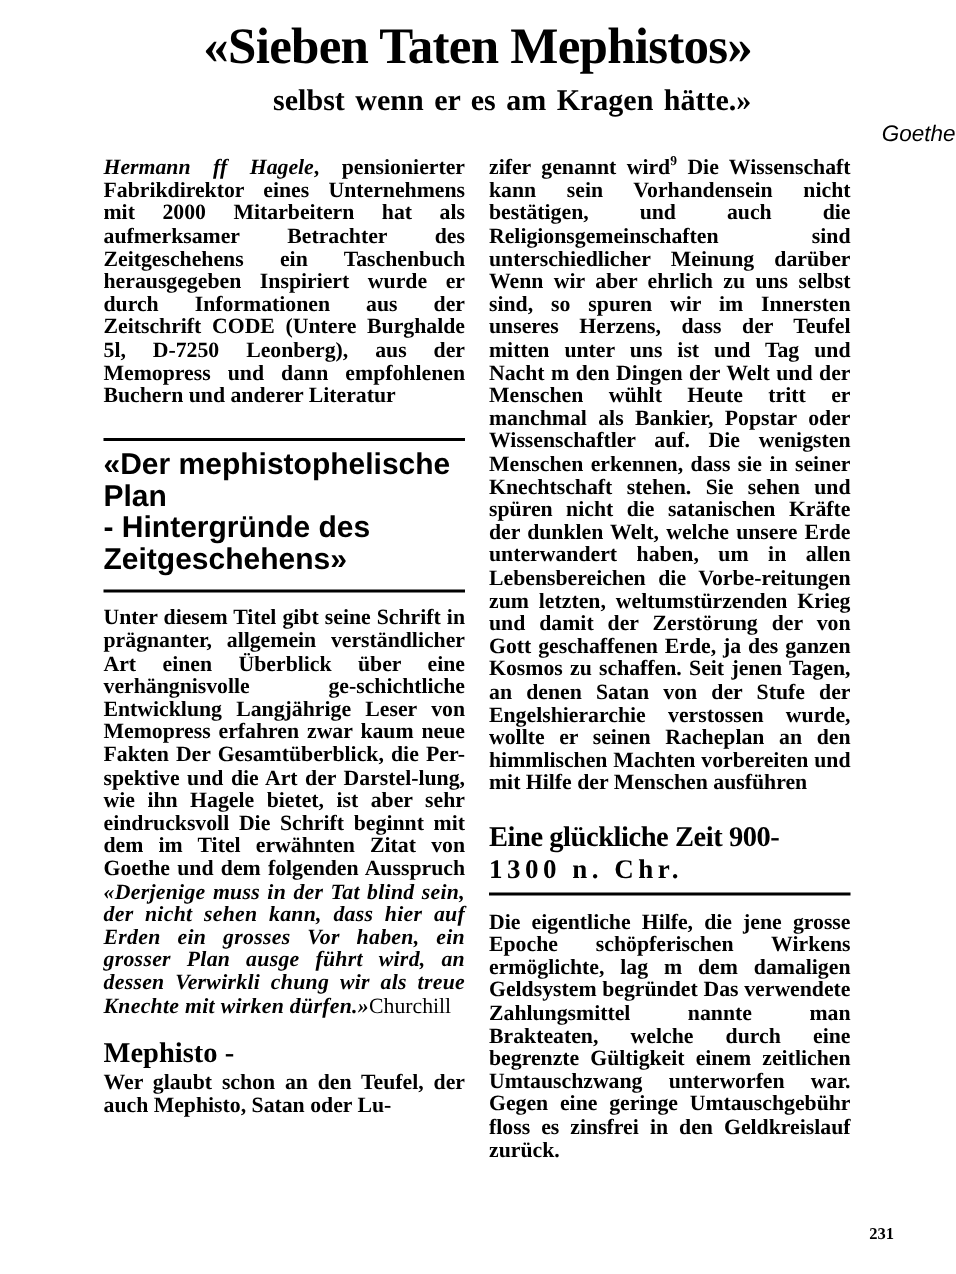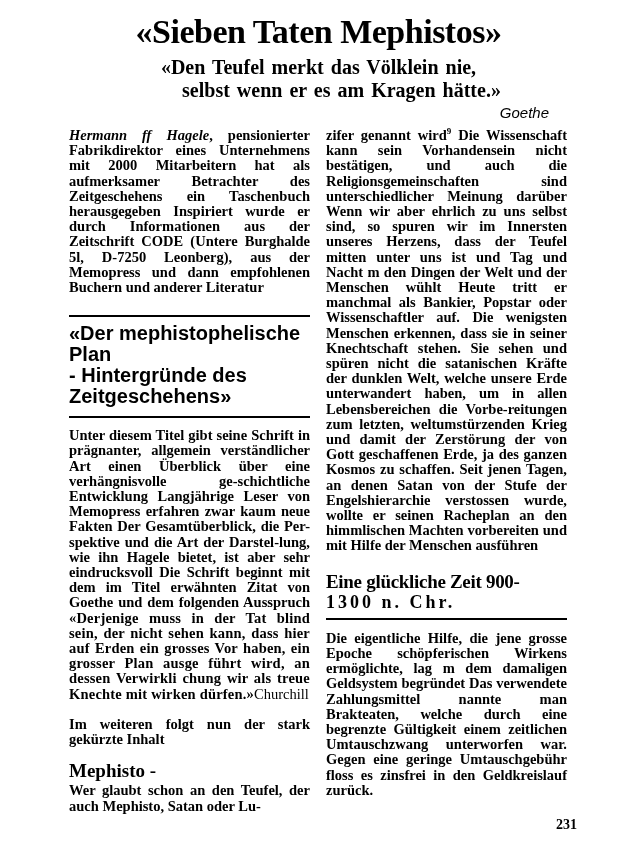--- a/index.html
+++ b/index.html
@@ -9,80 +9,78 @@
     font-family:"Liberation Serif", serif;
   }
   .title{
     margin:13px 0 0;text-align:center;
     font-size:34px;line-height:38px;font-weight:bold;letter-spacing:-0.5px;
   }
   .subtitle{margin-top:5px;}
   .sub-line{text-align:center;font-weight:bold;font-size:20px;line-height:23px;word-spacing:2px;}
   .sub-line-2{position:relative;left:23px;}
   .attribution{
-    text-align:right;padding-right:88px;margin-top:3px;
+    text-align:right;margin-top:3px;
     font-family:"Liberation Sans", sans-serif;font-style:italic;font-size:15px;line-height:16px;
   }
   .columns{display:flex;gap:16px;padding:0 64px 0 69px;margin-top:7px;}
   .col{width:241px;flex:0 0 241px;}
   .body{
     font-weight:bold;text-align:justify;
     font-size:14.5px;line-height:15.2px;margin:0;
   }
   .lead{font-style:italic;font-weight:bold;}
   .boxed-heading{
     font-family:"Liberation Sans", sans-serif;font-weight:bold;
     font-size:20px;line-height:21px;
     border-top:2px solid #000;border-bottom:2px solid #000;
     padding:6px 0 9px;margin:20px 0 10px;
     white-space:pre-line;
   }
-  .quote{font-weight:bold;letter-spacing:0.2px;}
+  .quote{font-weight:bold;letter-spacing:0.2px;font-style:italic;}
   .plain{font-weight:normal;}
   .transition{margin-top:15px;}
   .serif-heading{font-weight:bold;margin:14px 0 2px;}
   .serif-heading .h-line{display:block;font-size:19px;line-height:20px;}
   .spaced{letter-spacing:2.5px;}
   .underlined{
     border-bottom:2px solid #000;padding-bottom:6px;margin:17px 0 11px;
   }
   .underlined .h-line-1{display:block;font-size:19px;line-height:21px;letter-spacing:-0.3px;}
   .underlined .h-line-2{display:block;font-size:18px;line-height:20px;letter-spacing:3px;}
   sup{font-size:9px;line-height:0;}
   .page-number{
-    position:absolute;top:817px;right:60px;
-    font-weight:bold;font-size:14px;
+    position:absolute;top:817px;right:41px;
+    font-weight:bold;font-size:11px;
   }
 </style>
 </head>
 <body>
 
 <div class="page">
 
   <header>
     <h1 class="title">«Sieben Taten Mephistos»</h1>
     <div class="subtitle">
-      <div class="sub-line">«Den Teufel merkt das Völklein nie,</div>
       <div class="sub-line sub-line-2">selbst wenn er es am Kragen hätte.»</div>
     </div>
     <div class="attribution">Goethe</div>
   </header>
 
   <main class="columns">
 
     <section class="col">
       <p class="body"><i class="lead">Hermann ff Hagele</i><span>, pensionierter Fabrikdirektor eines Unternehmens mit 2000 Mitarbeitern hat als aufmerksamer Betrachter des Zeitgeschehens ein Taschenbuch herausgegeben Inspiriert wurde er durch Informationen aus der Zeitschrift CODE (Untere Burghalde 5l, D-7250 Leonberg), aus der Memopress und dann empfohlenen Buchern und anderer Literatur</span></p>
 
       <h2 class="boxed-heading">«Der mephistophelische Plan
 - Hintergründe des
 Zeitgeschehens»</h2>
 
       <p class="body"><span>Unter diesem Titel gibt seine Schrift in prägnanter, allgemein verständlicher Art einen Überblick über eine verhängnisvolle ge-schichtliche Entwicklung Langjährige Leser von Memopress erfahren zwar kaum neue Fakten Der Gesamtüberblick, die Per-spektive und die Art der Darstel-lung, wie ihn Hagele bietet, ist aber sehr eindrucksvoll Die Schrift beginnt mit dem im Titel erwähnten Zitat von Goethe und dem folgenden Ausspruch</span> <span class="quote">«Derjenige muss in der Tat blind sein, der nicht sehen kann, dass hier auf Erden ein grosses Vor haben, ein grosser Plan ausge führt wird, an dessen Verwirkli chung wir als treue Knechte mit wirken dürfen.»</span><span class="plain">Churchill</span></p>
 
-      <p class="body transition">Im weiteren folgt nun der stark gekürzte Inhalt</p>
 
       <h3 class="serif-heading">
         <span class="h-line">Mephisto -</span>
       </h3>
 
       <p class="body">Wer glaubt schon an den Teufel, der auch Mephisto, Satan oder Lu-</p>
     </section>
 
     <section class="col">
       <p class="body"><span>zifer genannt wird</span><sup>9</sup><span> Die Wissenschaft kann sein Vorhandensein nicht bestätigen, und auch die Religionsgemeinschaften sind unterschiedlicher Meinung darüber Wenn wir aber ehrlich zu uns selbst sind, so spuren wir im Innersten unseres Herzens, dass der Teufel mitten unter uns ist und Tag und Nacht m den Dingen der Welt und der Menschen wühlt Heute tritt er manchmal als Bankier, Popstar oder Wissenschaftler auf. Die wenigsten Menschen erkennen, dass sie in seiner Knechtschaft stehen. Sie sehen und spüren nicht die satanischen Kräfte der dunklen Welt, welche unsere Erde unterwandert haben, um in allen Lebensbereichen die Vorbe-reitungen zum letzten, weltumstürzenden Krieg und damit der Zerstörung der von Gott geschaffenen Erde, ja des ganzen Kosmos zu schaffen. Seit jenen Tagen, an denen Satan von der Stufe der Engelshierarchie verstossen wurde, wollte er seinen Racheplan an den himmlischen Machten vorbereiten und mit Hilfe der Menschen ausführen</span></p>

